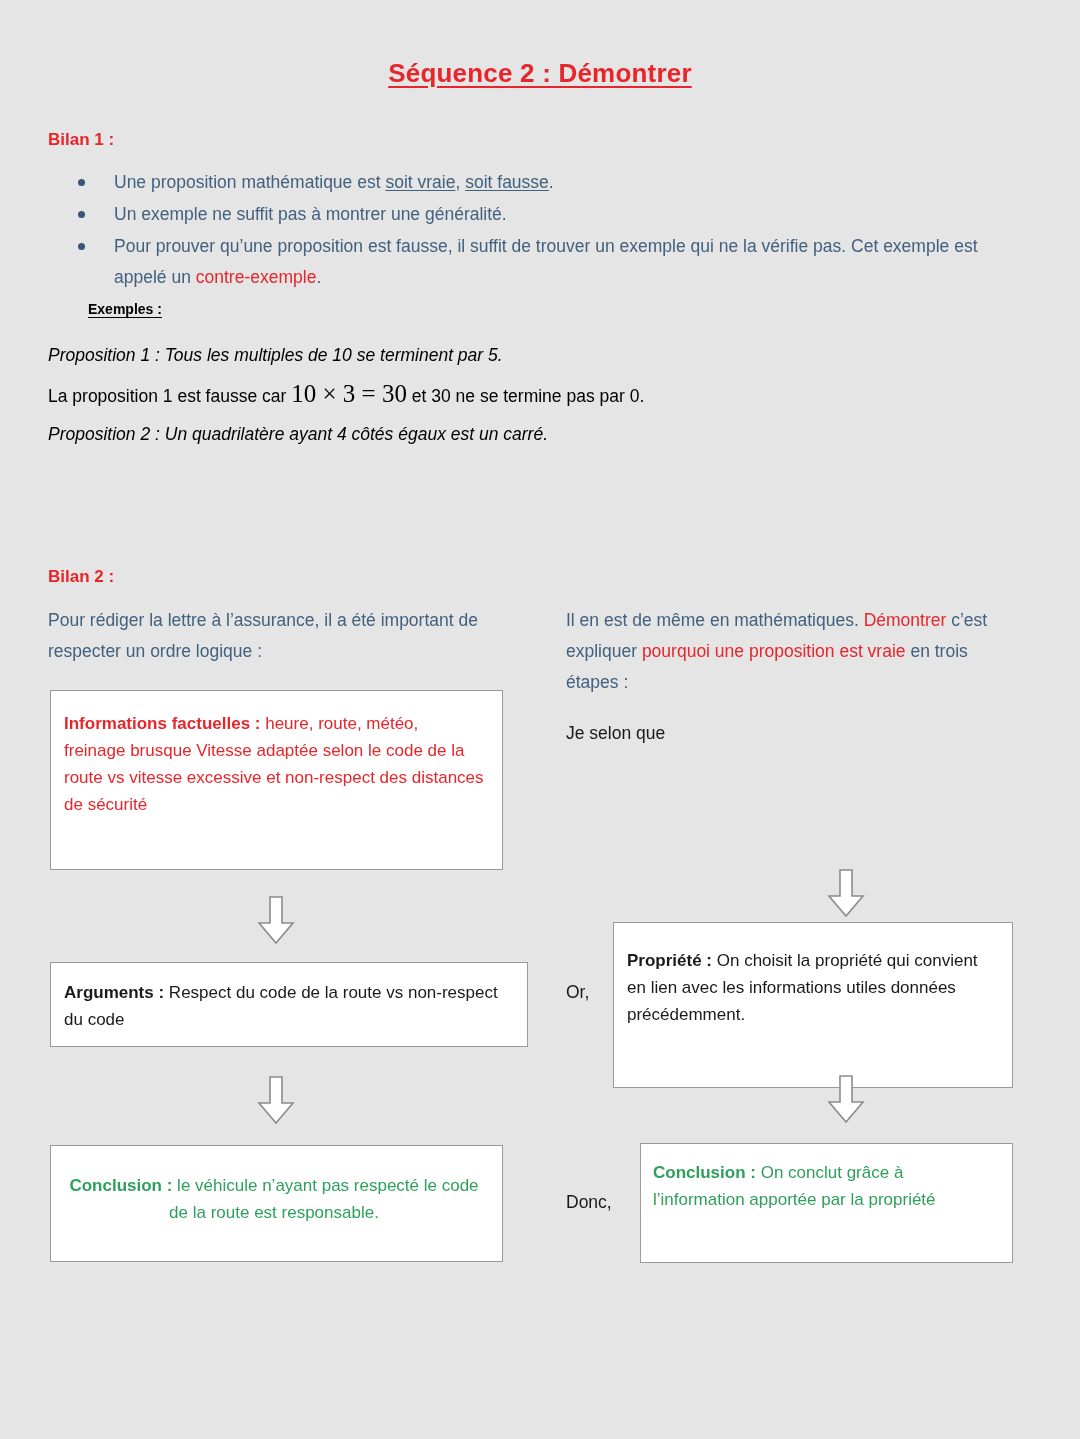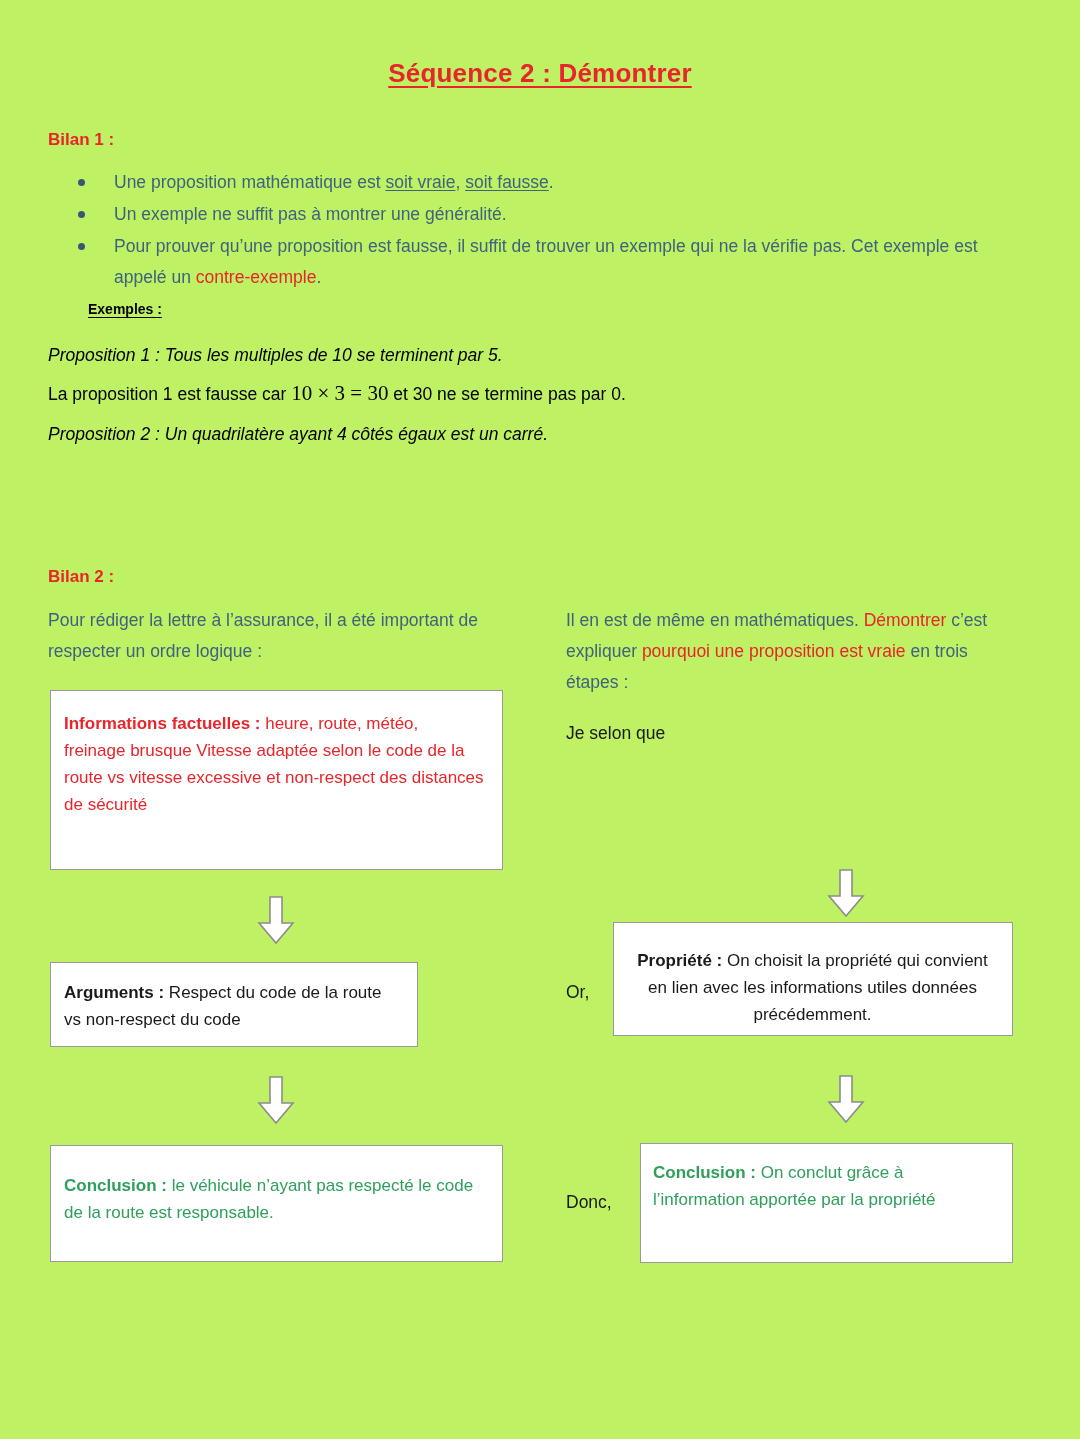--- a/index.html
+++ b/index.html
@@ -11,21 +11,21 @@
     width: 1080px;
     height: 1439px;
     font-family: "Liberation Sans", sans-serif;
     position: relative;
     overflow: hidden;
   }
   .page {
     position: relative;
     width: 1080px;
     height: 1439px;
-    background: #bef264;
+    background: #e5e5e5;
   }
 
   
   .doc-title {
     position: absolute;
     left: 0;
     top: 58px;
     width: 1080px;
     text-align: center;
     font-size: 26px;
@@ -100,21 +100,21 @@
   #prop1 { top: 340px; width: 900px; }
   #prop1-ans { top: 378px; width: 900px; }
   #prop2 { top: 419px; width: 960px; }
   #prop2-ans { top: 458px; width: 965px; }
 
   .prop-label {
     font-weight: normal;
     font-style: italic;
   }
   .prop-text { font-style: italic; }
-  .math { font-family: "Liberation Serif", serif; font-size: 21px; }
+  .math { font-family: "Liberation Serif", serif; font-size: 25px; }
 
   
   .intro-col {
     position: absolute;
     font-size: 17.5px;
     color: #41617F;
     line-height: 31px;
   }
   #intro-left { left: 48px; top: 605px; width: 470px; }
   #intro-right { left: 566px; top: 605px; width: 450px; }
@@ -139,37 +139,37 @@
   .black-box-text { color: #1A1A1A; }
   .green-box-text { color: #2EA05C; }
 
   
   #box-infos {
     left: 50px; top: 690px; width: 453px; height: 180px;
   }
   #box-infos .box-text { padding: 19px 18px 0 13px; }
 
   #box-args {
-    left: 50px; top: 962px; width: 368px; height: 85px;
+    left: 50px; top: 962px; width: 478px; height: 85px;
   }
   #box-args .box-text { padding: 16px 18px 0 13px; }
 
   #box-concl-left {
-    left: 50px; top: 1145px; width: 453px; height: 117px;
+    left: 50px; top: 1145px; width: 453px; height: 117px; text-align: center;
   }
   #box-concl-left .box-text { padding: 26px 18px 0 13px; }
 
   
   #box-donnees {
     left: 696px; top: 705px; width: 317px; height: 156px;
   }
   #box-donnees .box-text { padding: 28px 14px 0 14px; }
 
   #box-propriete {
-    left: 613px; top: 922px; width: 400px; height: 114px; text-align: center;
+    left: 613px; top: 922px; width: 400px; height: 166px;
   }
   #box-propriete .box-text { padding: 24px 14px 0 13px; }
 
   #box-concl-right {
     left: 640px; top: 1143px; width: 373px; height: 120px;
   }
   #box-concl-right .box-text { padding: 15px 14px 0 12px; }
 
   
   .conn-label {

